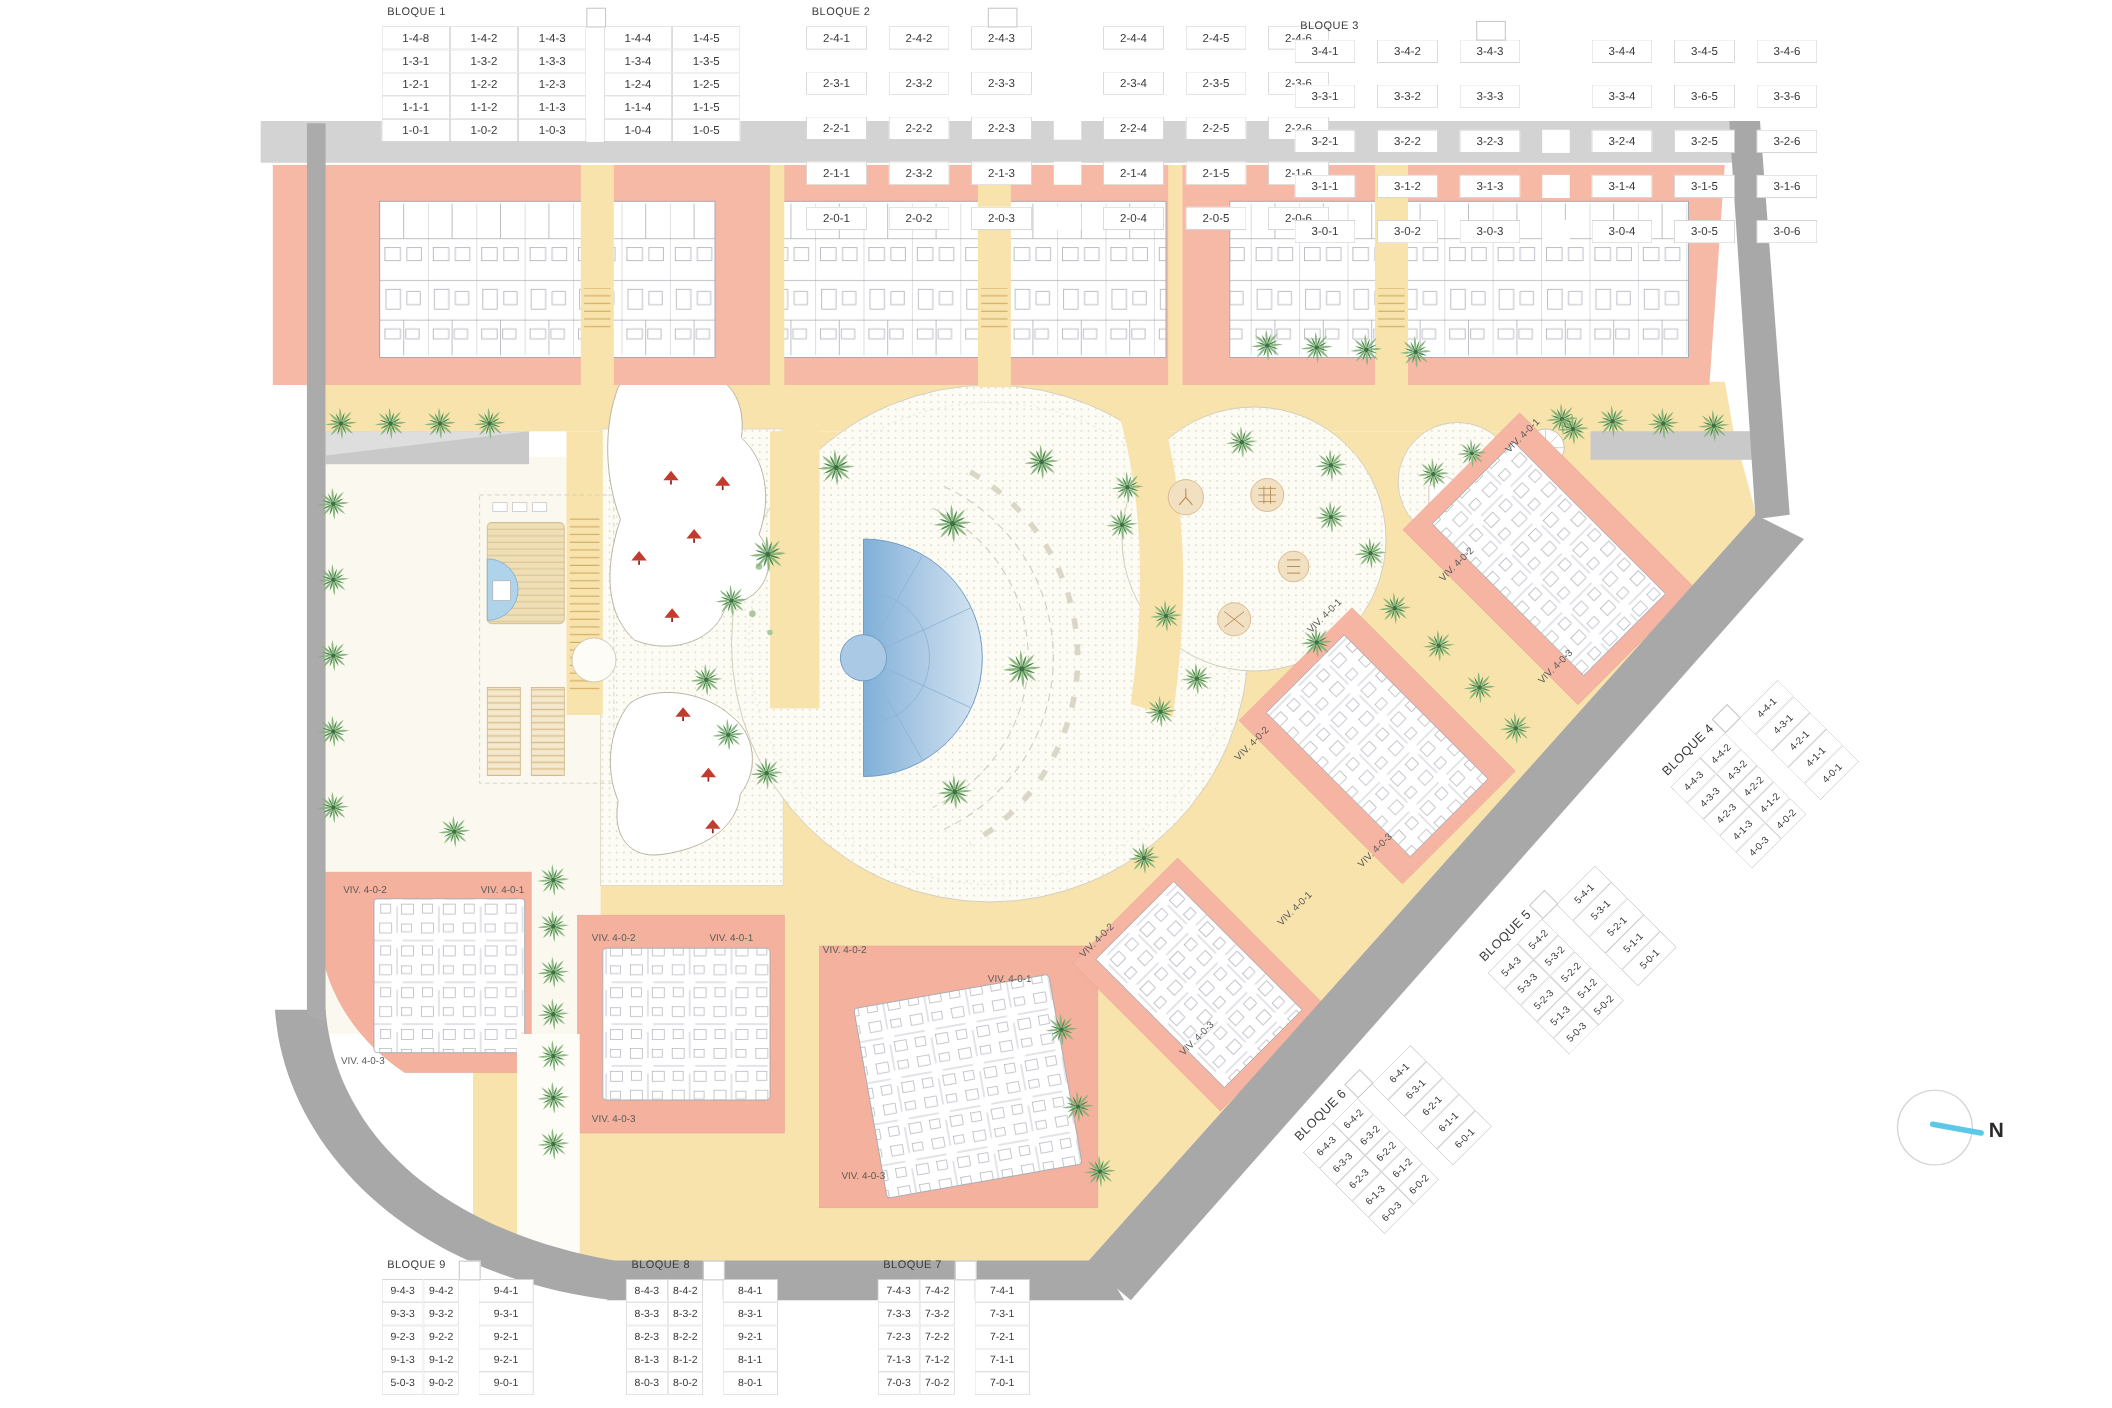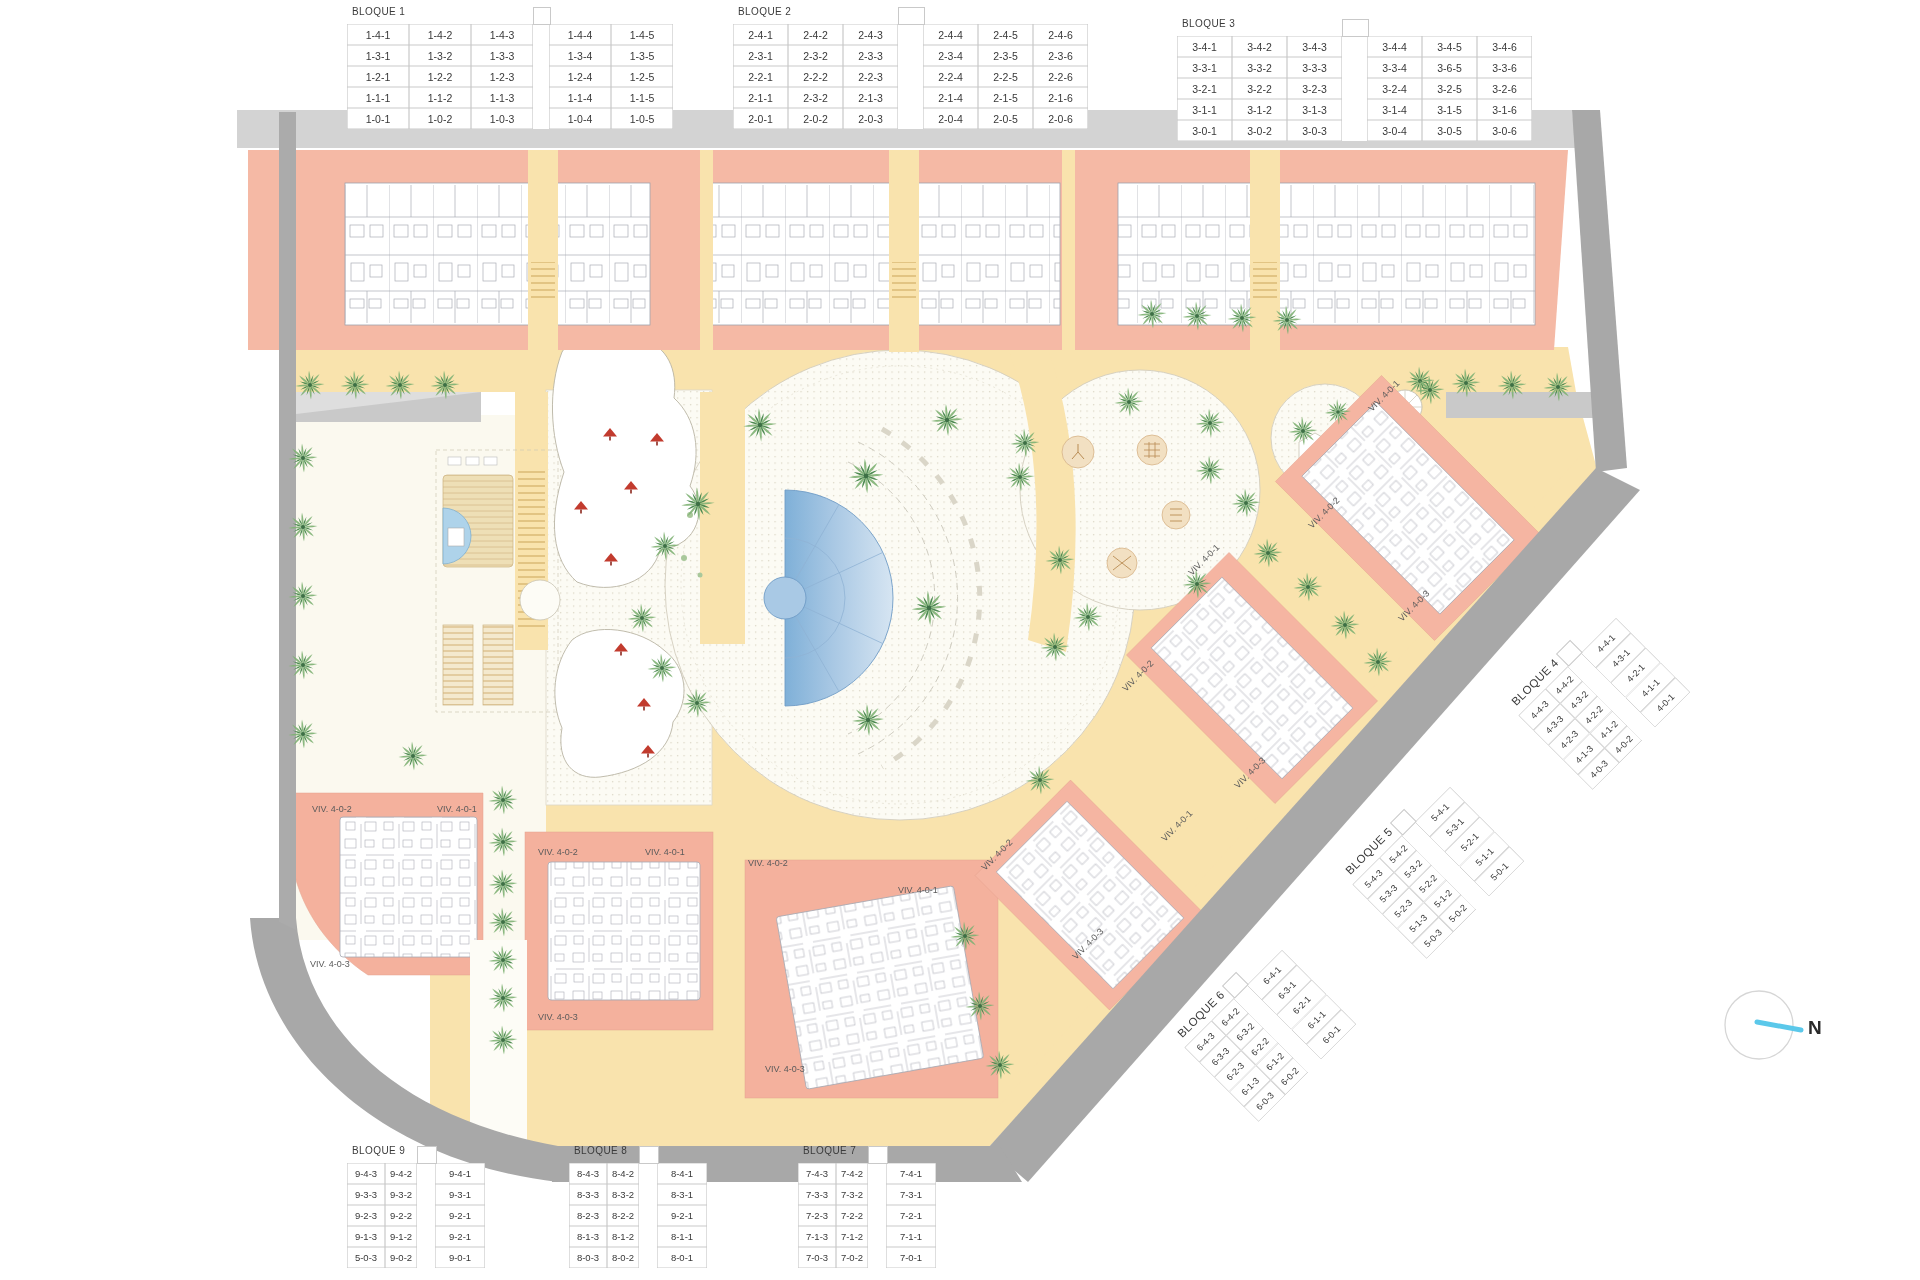--- a/index.html
+++ b/index.html
@@ -8,21 +8,21 @@
   #map{position:absolute;left:0;top:0;}
   .blk{position:absolute;width:360px;}
   .bt{height:18px;font-size:10px;color:#3b3b3b;margin-left:5px;white-space:nowrap;letter-spacing:.4px;}
   .tb{position:absolute;top:1px;height:16px;background:#fff;border:1px solid #c9c9c9;}
   .bg{display:grid;}
   .bc{display:flex;align-items:center;justify-content:center;height:21px;font-size:10.5px;color:#383838;
       box-shadow:inset 0 0 0 0.6px #c9c9c9;background:#fff;white-space:nowrap;}
   .bc.gap{box-shadow:none;}
   .b1 .bg{grid-template-columns:62px 62px 62px 16px 62px 62px;}
   .b1 .tb{left:186px;width:16px;}
-  .b23 .bg{grid-template-columns:55px 55px 55px 25px 55px 55px 55px;}
+  .b23 .bg{grid-template-columns:55px 55px 55px 25px 55px 55px 55px;gap:20px;}
   .b23 .tb{left:165px;width:25px;}
   .bs{width:138px;}
   .bs .bg{grid-template-columns:38px 32px 18px 50px;}
   .bs .tb{left:70px;width:18px;}
   .bs .bc{font-size:9.5px;}
   .rot{transform:rotate(-45deg);}
   .rot .bt{font-size:11.5px;}
   .rot .bc{font-size:9px;}
 </style>
 </head>
@@ -340,21 +340,21 @@
   <circle cx="1759" cy="1025" r="34" fill="#fff" stroke="#d6d6d6" stroke-width="1.3"></circle>
   <line x1="1757" y1="1022" x2="1801" y2="1030" stroke="#5bc8ea" stroke-width="5" stroke-linecap="round"></line>
   <text x="1808" y="1034" font-size="19" font-weight="bold" fill="#2a2a2a">N</text>
 </g>
 </svg>
 
 <div class="blk b1" style="left:347px;top:6px">
   <div class="bt">BLOQUE 1</div>
   <div class="tb"></div>
   <div class="bg">
-        <div class="bc">1-4-1</div>
+        <div class="bc">1-4-8</div>
         <div class="bc">1-4-2</div>
         <div class="bc">1-4-3</div>
         <div class="bc gap"></div>
         <div class="bc">1-4-4</div>
         <div class="bc">1-4-5</div>
         <div class="bc">1-3-1</div>
         <div class="bc">1-3-2</div>
         <div class="bc">1-3-3</div>
         <div class="bc gap"></div>
         <div class="bc">1-3-4</div>

